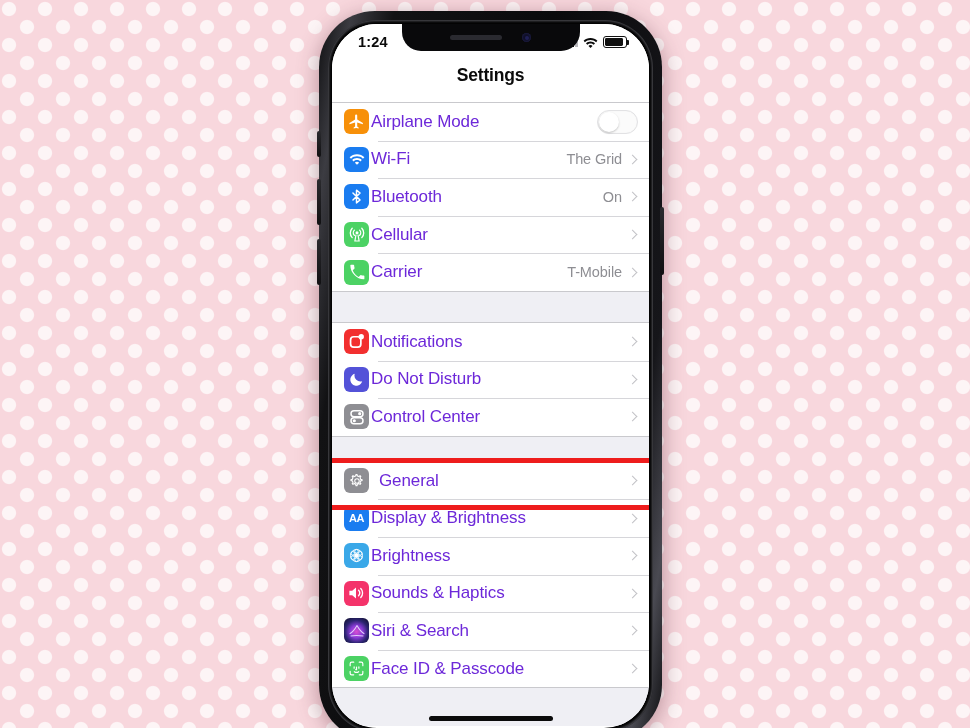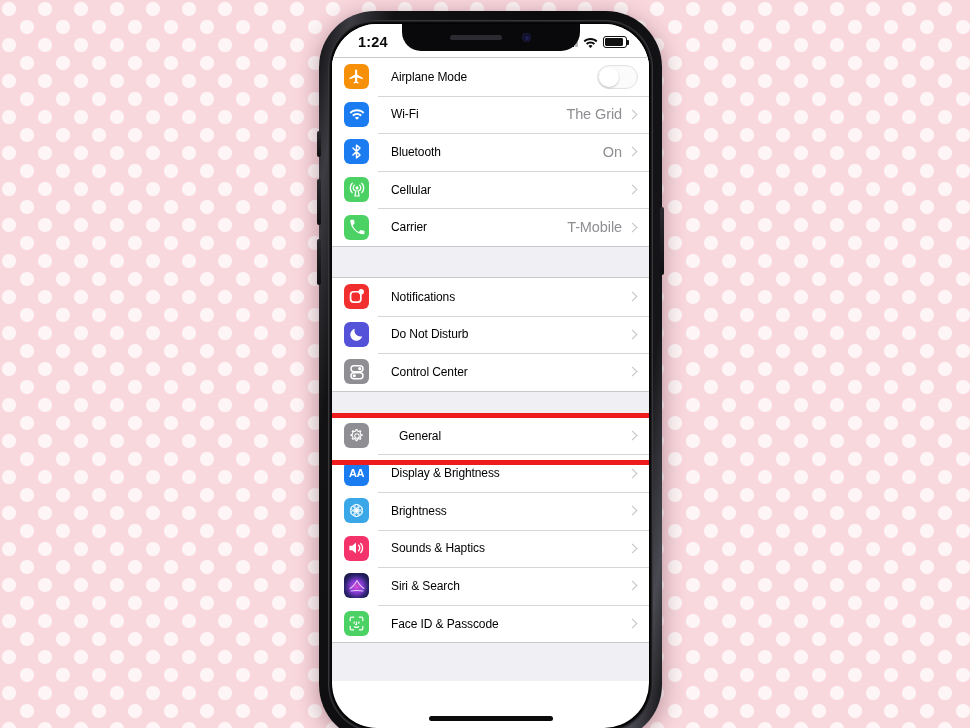--- a/index.html
+++ b/index.html
@@ -109,22 +109,22 @@
     content:""; position:absolute; left:46px; right:0; top:0;
     height:.5px; background:#d6d6da;
   }
   .row-icon{
     width:25px;height:25px;border-radius:6px;flex:none;
     display:flex;align-items:center;justify-content:center;
     color:#fff;
     overflow:hidden;
   }
   .row-label{
-    flex:1; font-size:12px; color:#000000;
-    padding-left:22px; letter-spacing:-.1px; white-space:nowrap;
+    flex:1; font-size:17px; color:#6d28d9;
+    padding-left:2px; letter-spacing:-.1px; white-space:nowrap;
   }
   .row-value{font-size:14.5px;color:#8e8e93;padding-right:7px;letter-spacing:-.1px;}
   .chevron{
     width:7px;height:7px;flex:none;
     border-right:1.7px solid #c2c2c6;border-top:1.7px solid #c2c2c6;
     transform:rotate(45deg);margin-right:3px;
   }
   
   .toggle{
     width:41px;height:24px;border-radius:14px;
@@ -192,20 +192,23 @@
               <path d="M7.5 4.6c-1.7 0-3.3.7-4.5 1.8l1.4 1.4c.8-.8 1.9-1.3 3.1-1.3s2.3.5 3.1 1.3l1.4-1.4C10.8 5.3 9.2 4.6 7.5 4.6z" fill="#0a0a0a"></path>
               <path d="M7.5 8c-.8 0-1.5.3-2 .9l2 2 2-2c-.5-.6-1.2-.9-2-.9z" fill="#0a0a0a"></path>
             </svg>
           </div>
           <div id="battery-icon">
             <div id="battery-fill"></div>
           </div>
         </div>
       </div>
 
+      <div id="nav-bar">
+        <div id="nav-title">Settings</div>
+      </div>
 
       <div id="settings-list">
 
         <div class="group">
 
           <div class="row">
             <div class="row-icon" style="background:#f79009">
               <svg width="17" height="17" viewBox="0 0 24 24" fill="#fff">
                   <path d="M21 16v-2l-8-5V3.5A1.5 1.5 0 0 0 11.5 2 1.5 1.5 0 0 0 10 3.5V9l-8 5v2l8-2.5V19l-2 1.5V22l3.5-1 3.5 1v-1.5L13 19v-5.5z"></path>
                 </svg>

